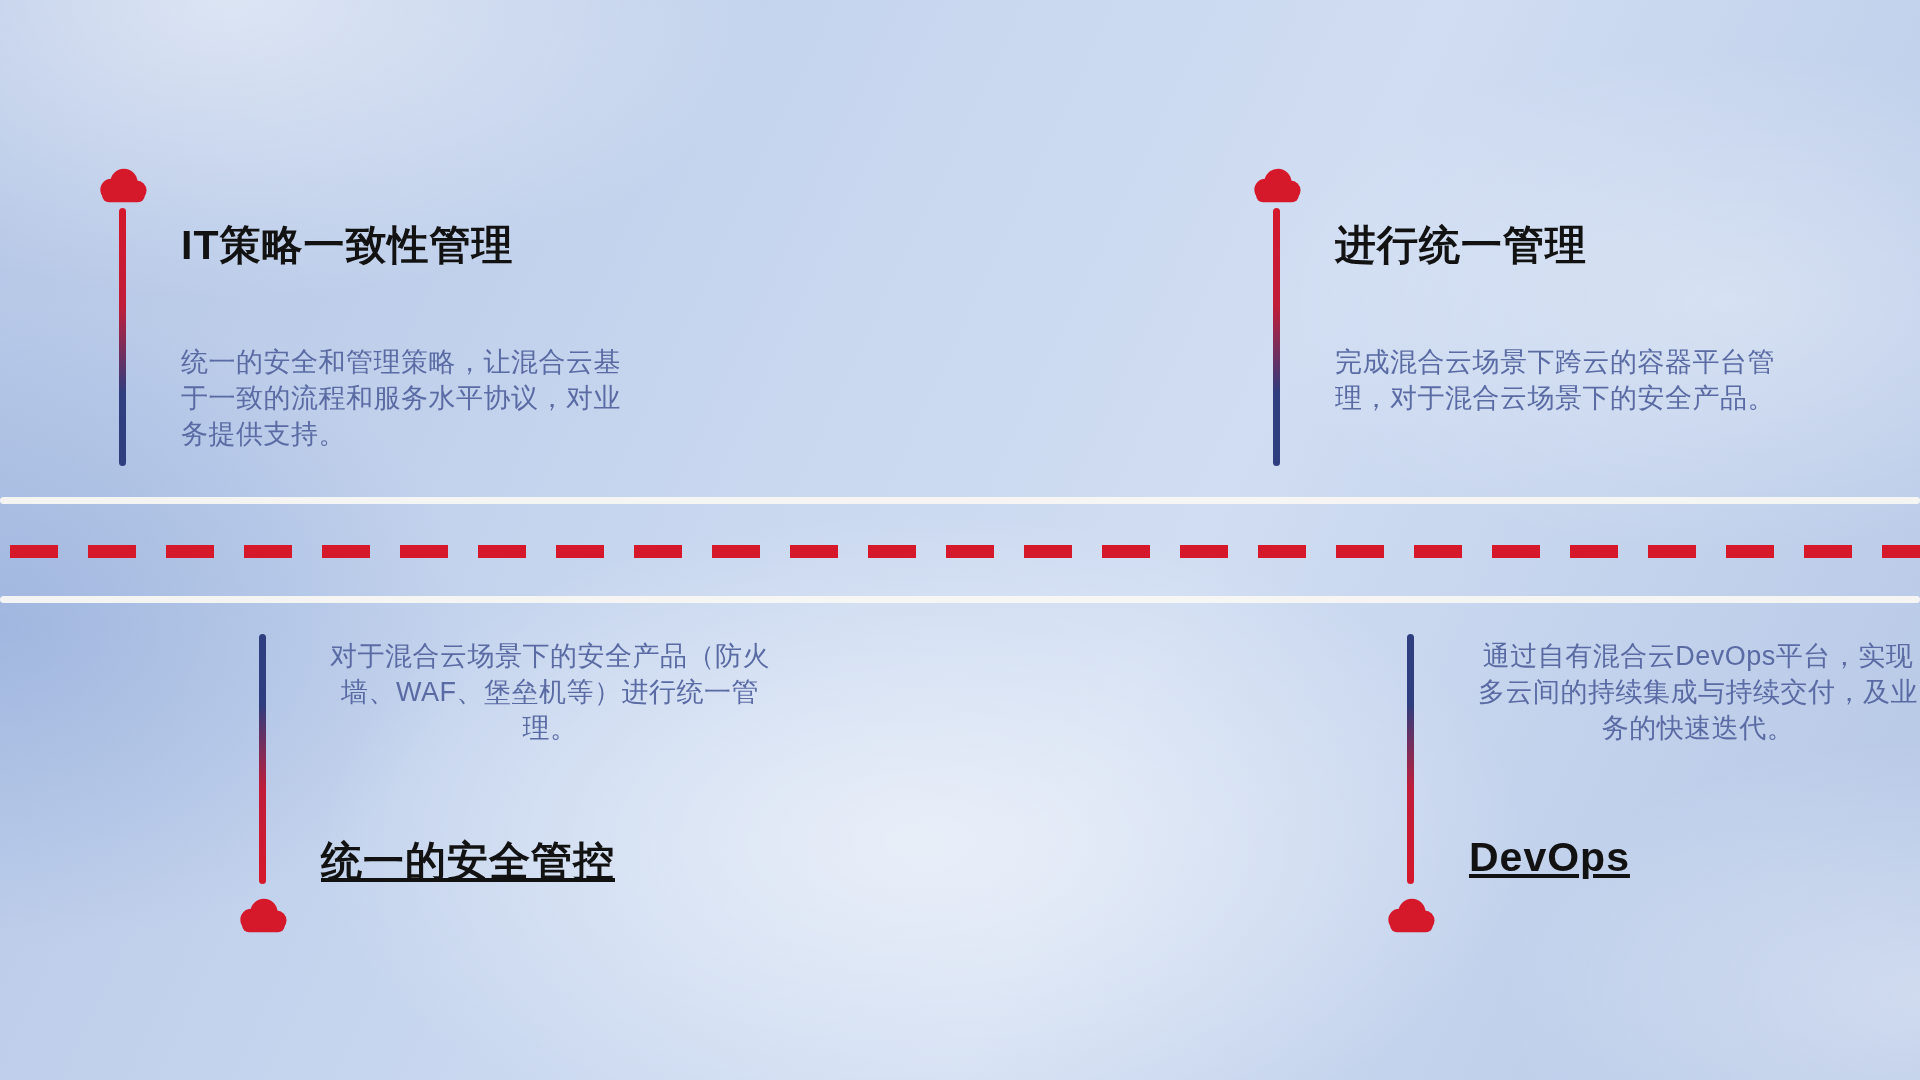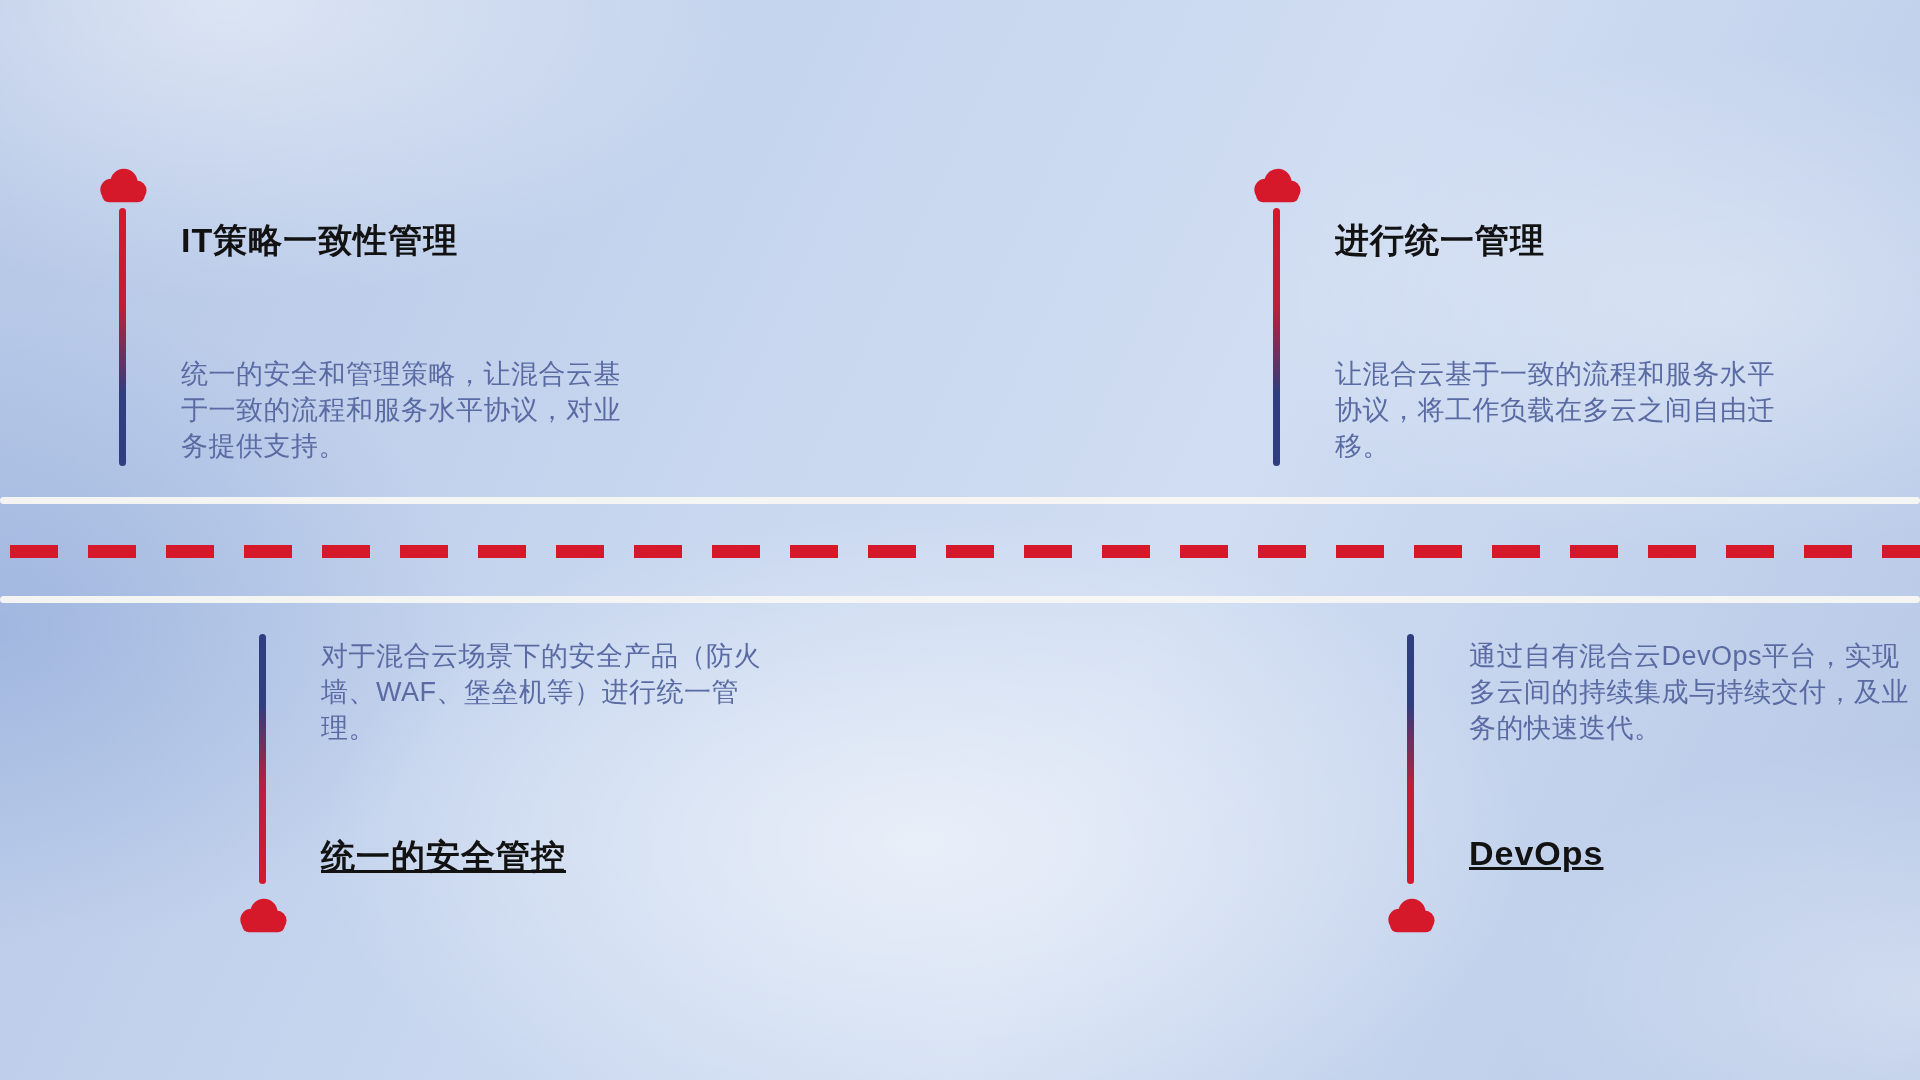--- a/index.html
+++ b/index.html
@@ -18,38 +18,38 @@
   .road-line{position:absolute;left:0;width:1920px;height:7px;background:rgba(248,247,243,.95);border-radius:4px;}
   .road-line.top{top:497px;}
   .road-line.bottom{top:596px;}
   .road-dash{
     position:absolute;left:10px;top:545px;width:1910px;height:13px;
     background:repeating-linear-gradient(90deg,#d6182b 0 48px,transparent 48px 78px);
   }
   
   .item{position:absolute;width:560px;}
   .item-top{top:166px;height:320px;}
-  .item-bottom{top:634px;height:310px;}
+  .item-bottom{top:634px;height:310px;text-align:center;}
   .cloud{position:absolute;left:0;width:58px;height:40px;}
   .item-top .cloud{top:0;}
   .item-bottom .cloud{top:262px;}
   .pole{position:absolute;left:25px;width:7px;border-radius:4px;}
   .pole-top{top:42px;height:258px;background:linear-gradient(#d6182b 0%,#c01d3a 38%,#2e3e7e 72%,#2e3e7e 100%);}
   .pole-bottom{top:0;height:250px;background:linear-gradient(#2e3e7e 0%,#2e3e7e 28%,#c01d3a 62%,#d6182b 100%);}
   .title{
     position:absolute;left:87px;margin:0;
-    font-size:34px;font-weight:700;color:#121212;white-space:nowrap;letter-spacing:1px;
+    font-size:41px;font-weight:700;color:#121212;white-space:nowrap;letter-spacing:1px;
   }
   .item-top .title{top:52px;}
   .item-bottom .title{top:200px;text-decoration:underline;}
   .desc{
     position:absolute;left:87px;margin:0;width:458px;
     font-size:27px;line-height:36px;color:#5a6ba4;letter-spacing:.5px;
   }
-  .item-top .desc{top:190px;}
+  .item-top .desc{top:178px;}
   .item-bottom .desc{top:4px;}
 </style>
 </head>
 <body>
 
 <div class="stage">
 
   <div class="road-line top"></div>
   <div class="road-dash"></div>
   <div class="road-line bottom"></div>
@@ -78,21 +78,21 @@
 
 
   <section class="item item-top" style="left:1248px">
     <span class="cloud">
       <svg viewBox="0 0 64 42" width="58" height="40">
           <use href="#cloud-shape"></use>
         </svg>
     </span>
     <span class="pole pole-top"></span>
     <h2 class="title">进行统一管理</h2>
-    <p class="desc">让混合云基于一致的流程和服务水平协议，将工作负载在多云之间自由迁移。</p>
+    <p class="desc">完成混合云场景下跨云的容器平台管理，对于混合云场景下的安全产品。</p>
   </section>
 
   <section class="item item-bottom" style="left:234px">
     <span class="pole pole-bottom"></span>
     <p class="desc">对于混合云场景下的安全产品（防火墙、WAF、堡垒机等）进行统一管理。</p>
     <h2 class="title">统一的安全管控</h2>
     <span class="cloud">
       <svg viewBox="0 0 64 42" width="58" height="40">
           <use href="#cloud-shape"></use>
         </svg>

